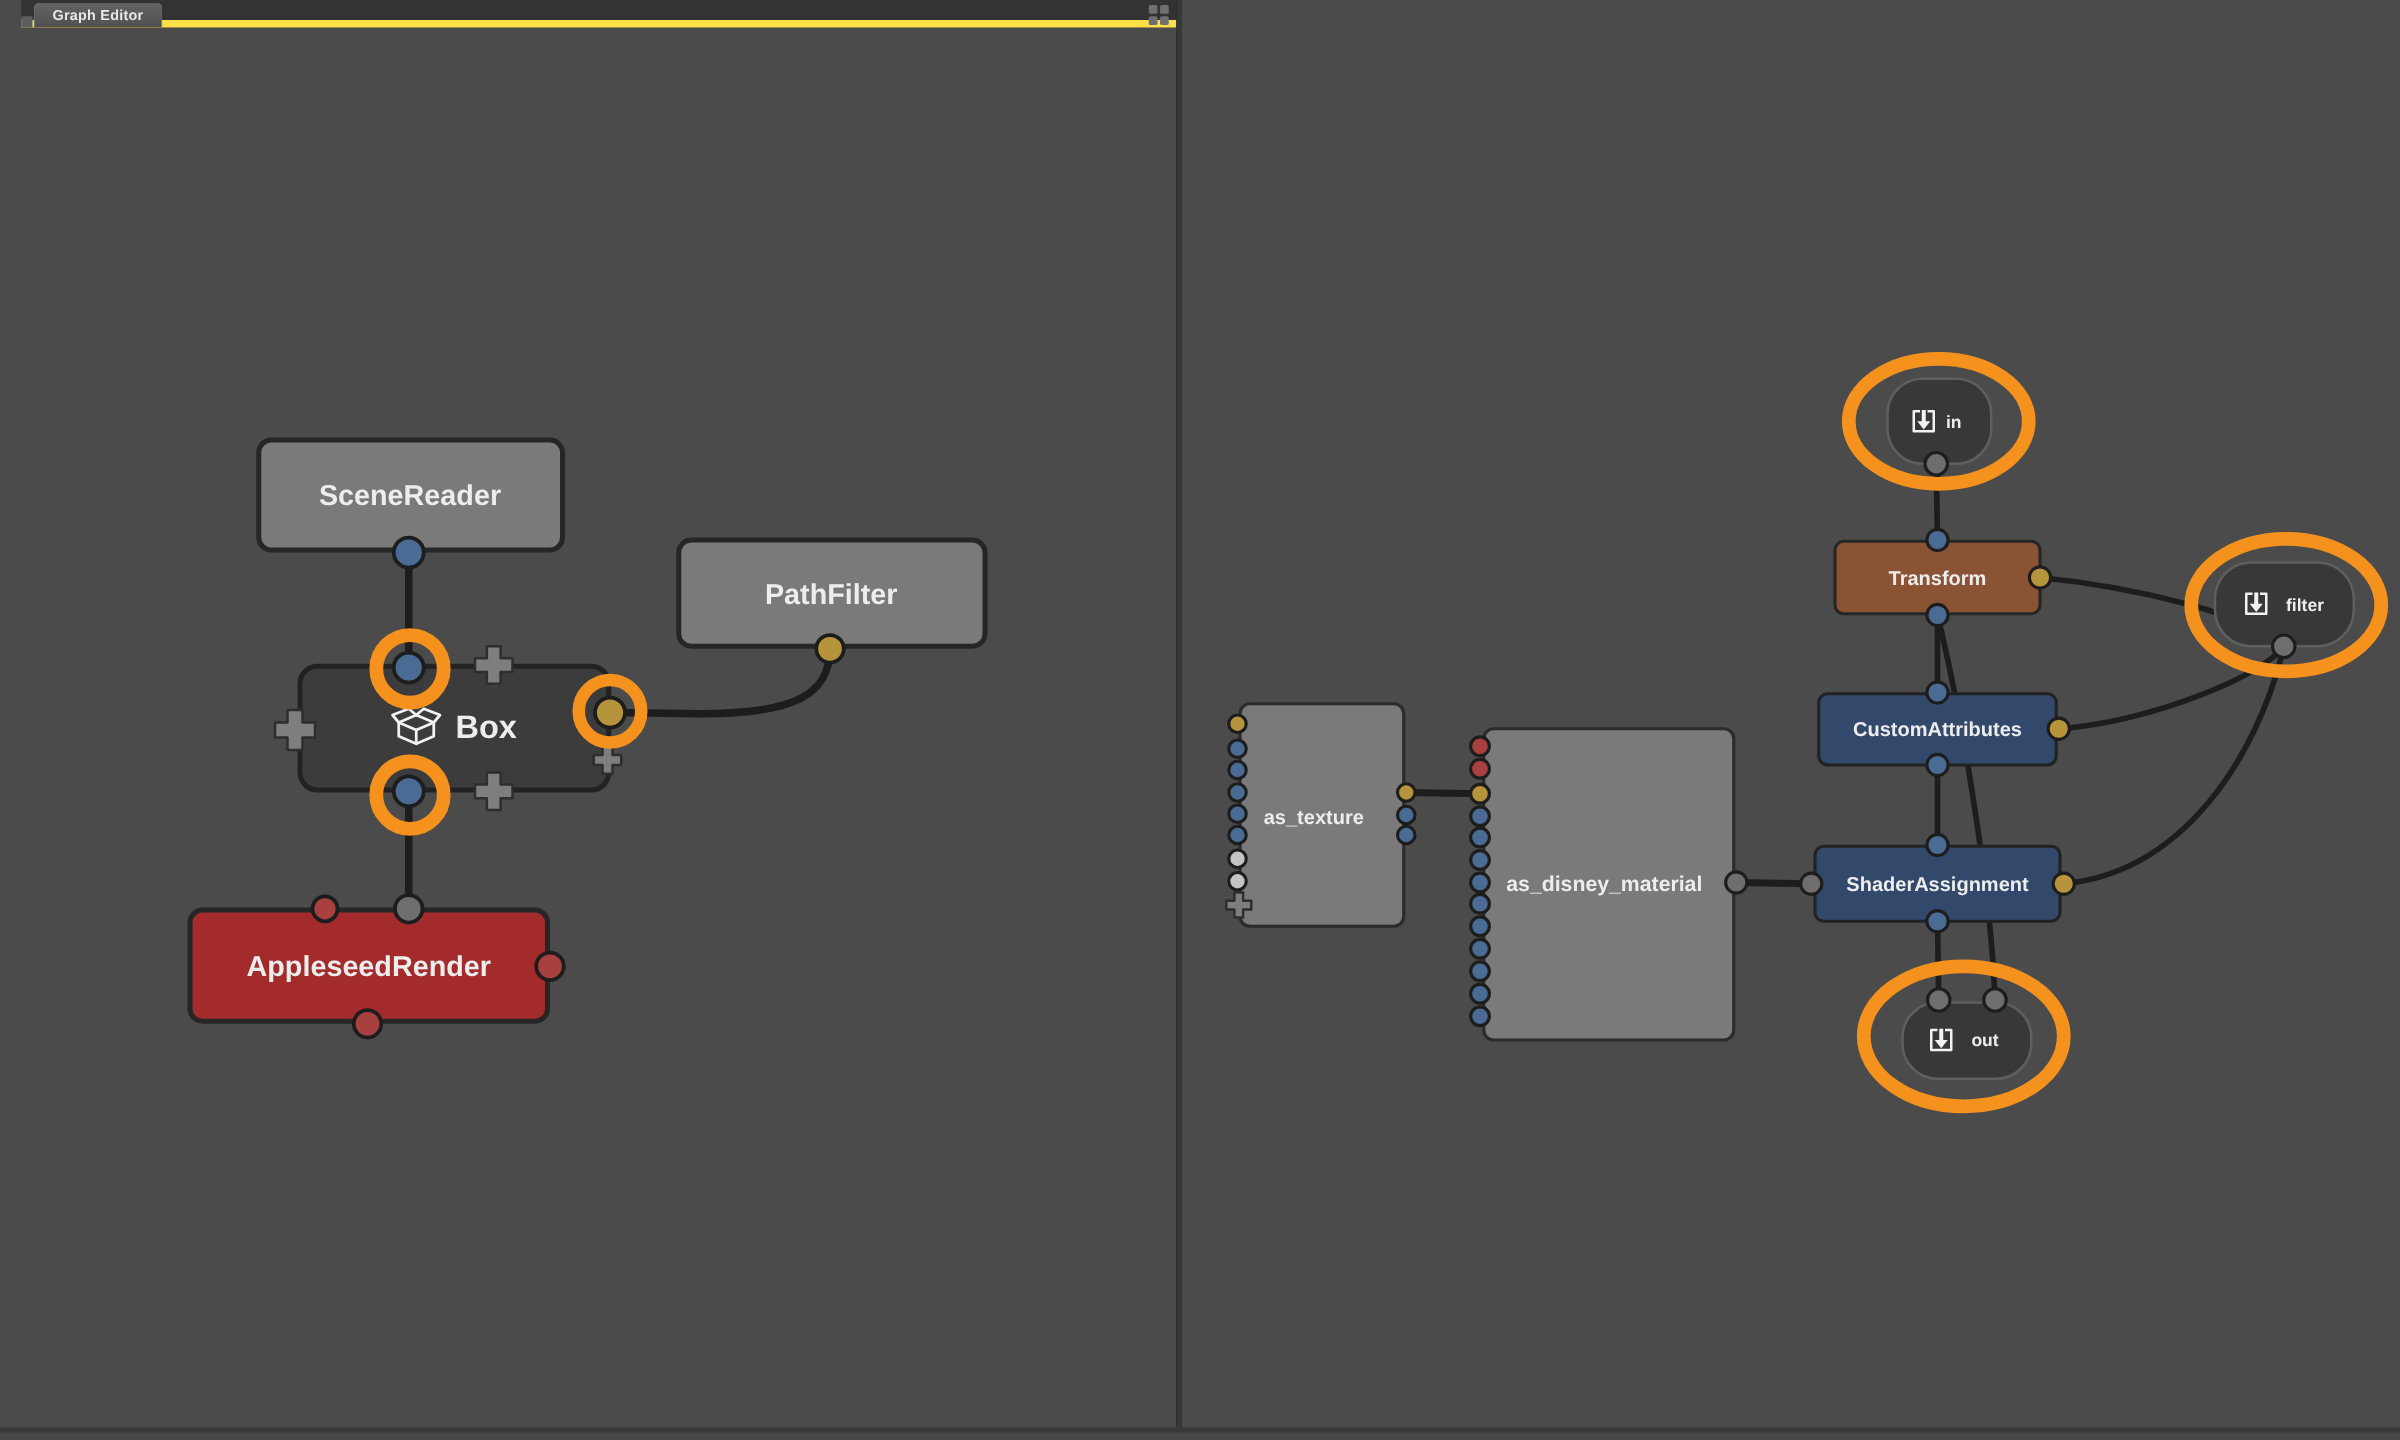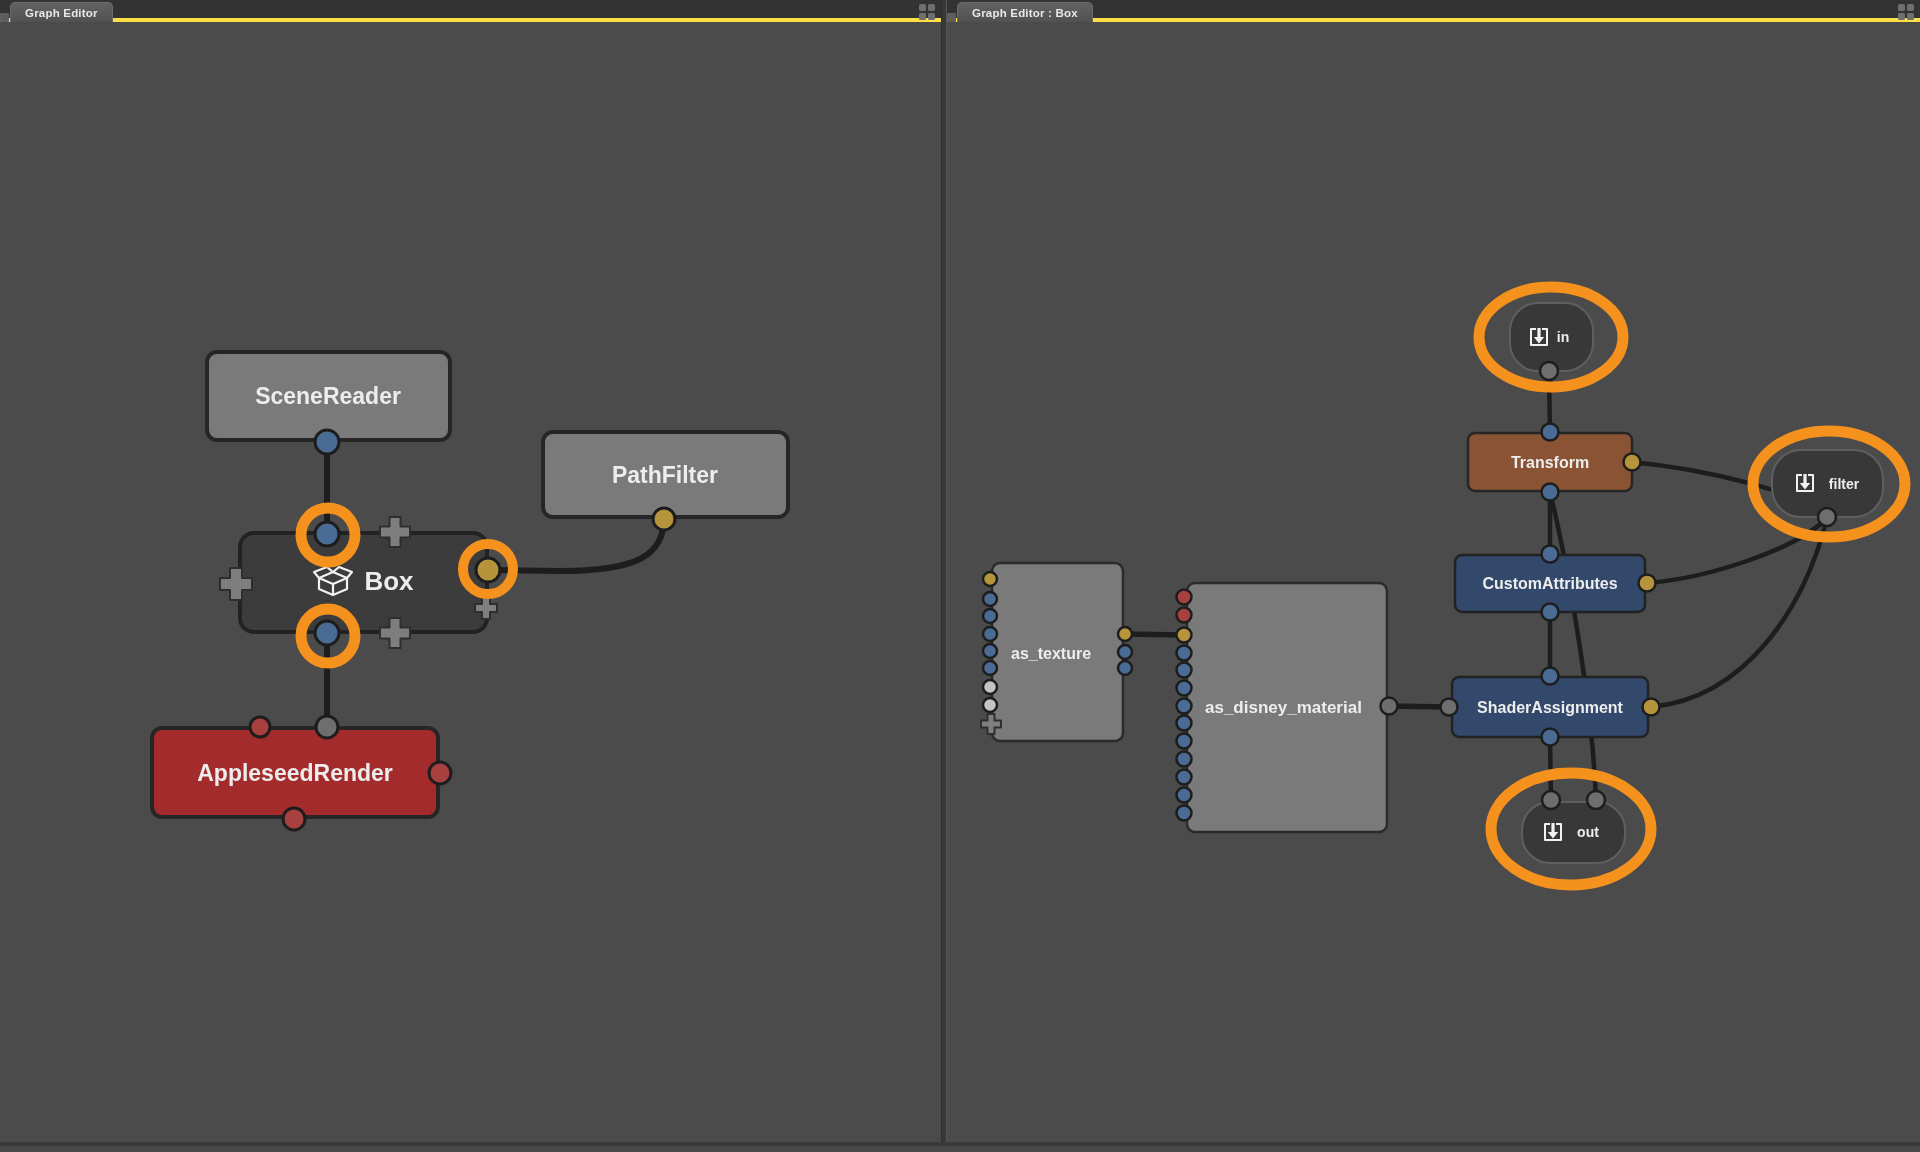--- a/index.html
+++ b/index.html
@@ -5,22 +5,22 @@
   * { margin:0; padding:0; box-sizing:border-box; }
   html,body { width:1920px; height:1152px; overflow:hidden; background:#464646;
               font-family:"Liberation Sans", sans-serif; }
   .panel { position:absolute; top:0; height:1142px; background:#4B4B4B; overflow:hidden; }
   #panel-left  { left:0;    width:941px; }
   #panel-right { left:947px; width:973px; }
   #splitter { position:absolute; top:0; left:941px; width:6px; height:1142px;
               background:#383838; border-left:1px solid #2e2e2e; border-right:1px solid #555; }
   #bottom-strip { position:absolute; top:1142px; left:0; width:1920px; height:10px;
                   background:#484848; border-top:4px solid #393939; }
-  .tabbar { position:absolute; top:0; left:0; right:0; height:22px; background:#333333;
-            border-bottom:4px solid #fde047; z-index:5; }
+  .tabbar { position:absolute; top:0; left:17px; right:0; height:22px; background:#333333;
+            border-bottom:6px solid #fde047; z-index:5; }
   .tab { position:absolute; top:2px; left:10px; height:20px; line-height:20px;
          padding:0 14px; background:linear-gradient(#626262,#515151);
          border:1px solid #6a6a6a; border-bottom:none; border-radius:5px 5px 0 0;
          color:#e8e8e8; font-size:11.5px; font-weight:bold; letter-spacing:.2px; }
   .splitter-notch { position:absolute; top:13px; left:0; width:9px; height:9px;
                     background:#5e5e5e; border-radius:1px; }
   .grid-icon { position:absolute; top:4px; right:6px; width:16px; height:16px;
                display:grid; grid-template-columns:7px 7px; grid-template-rows:7px 7px; gap:2px; }
   .grid-icon span { background:#6f6f6f; border-radius:1.5px; }
   svg.graph { position:absolute; top:0; left:0; z-index:1; }
@@ -193,25 +193,15 @@
       <path class="icoFill" d="M-1.6,-9 V0 H-5.2 L0,6.5 L5.2,0 H1.6 V-9 Z"></path>
     </g>
     <text x="641" y="837" font-size="14" text-anchor="middle">out</text>
     <circle class="pGray pSm" cx="604" cy="800" r="9"></circle>
     <circle class="pGray pSm" cx="649" cy="800" r="9"></circle>
 
     <ellipse class="ring" cx="604" cy="337" rx="72" ry="50" stroke-width="11"></ellipse>
     <ellipse class="ring" cx="882" cy="484" rx="76" ry="53" stroke-width="11"></ellipse>
     <ellipse class="ring" cx="624" cy="829" rx="80" ry="56" stroke-width="11"></ellipse>
   </svg>
-  <div class="tabbar">
-    <div class="splitter-notch"></div>
-    <div class="tab">Graph Editor : Box</div>
-    <div class="grid-icon">
-        <span></span>
-        <span></span>
-        <span></span>
-        <span></span>
-      </div>
-  </div>
 </div>
 
 <div id="bottom-strip"></div>
 
 </body></html>

